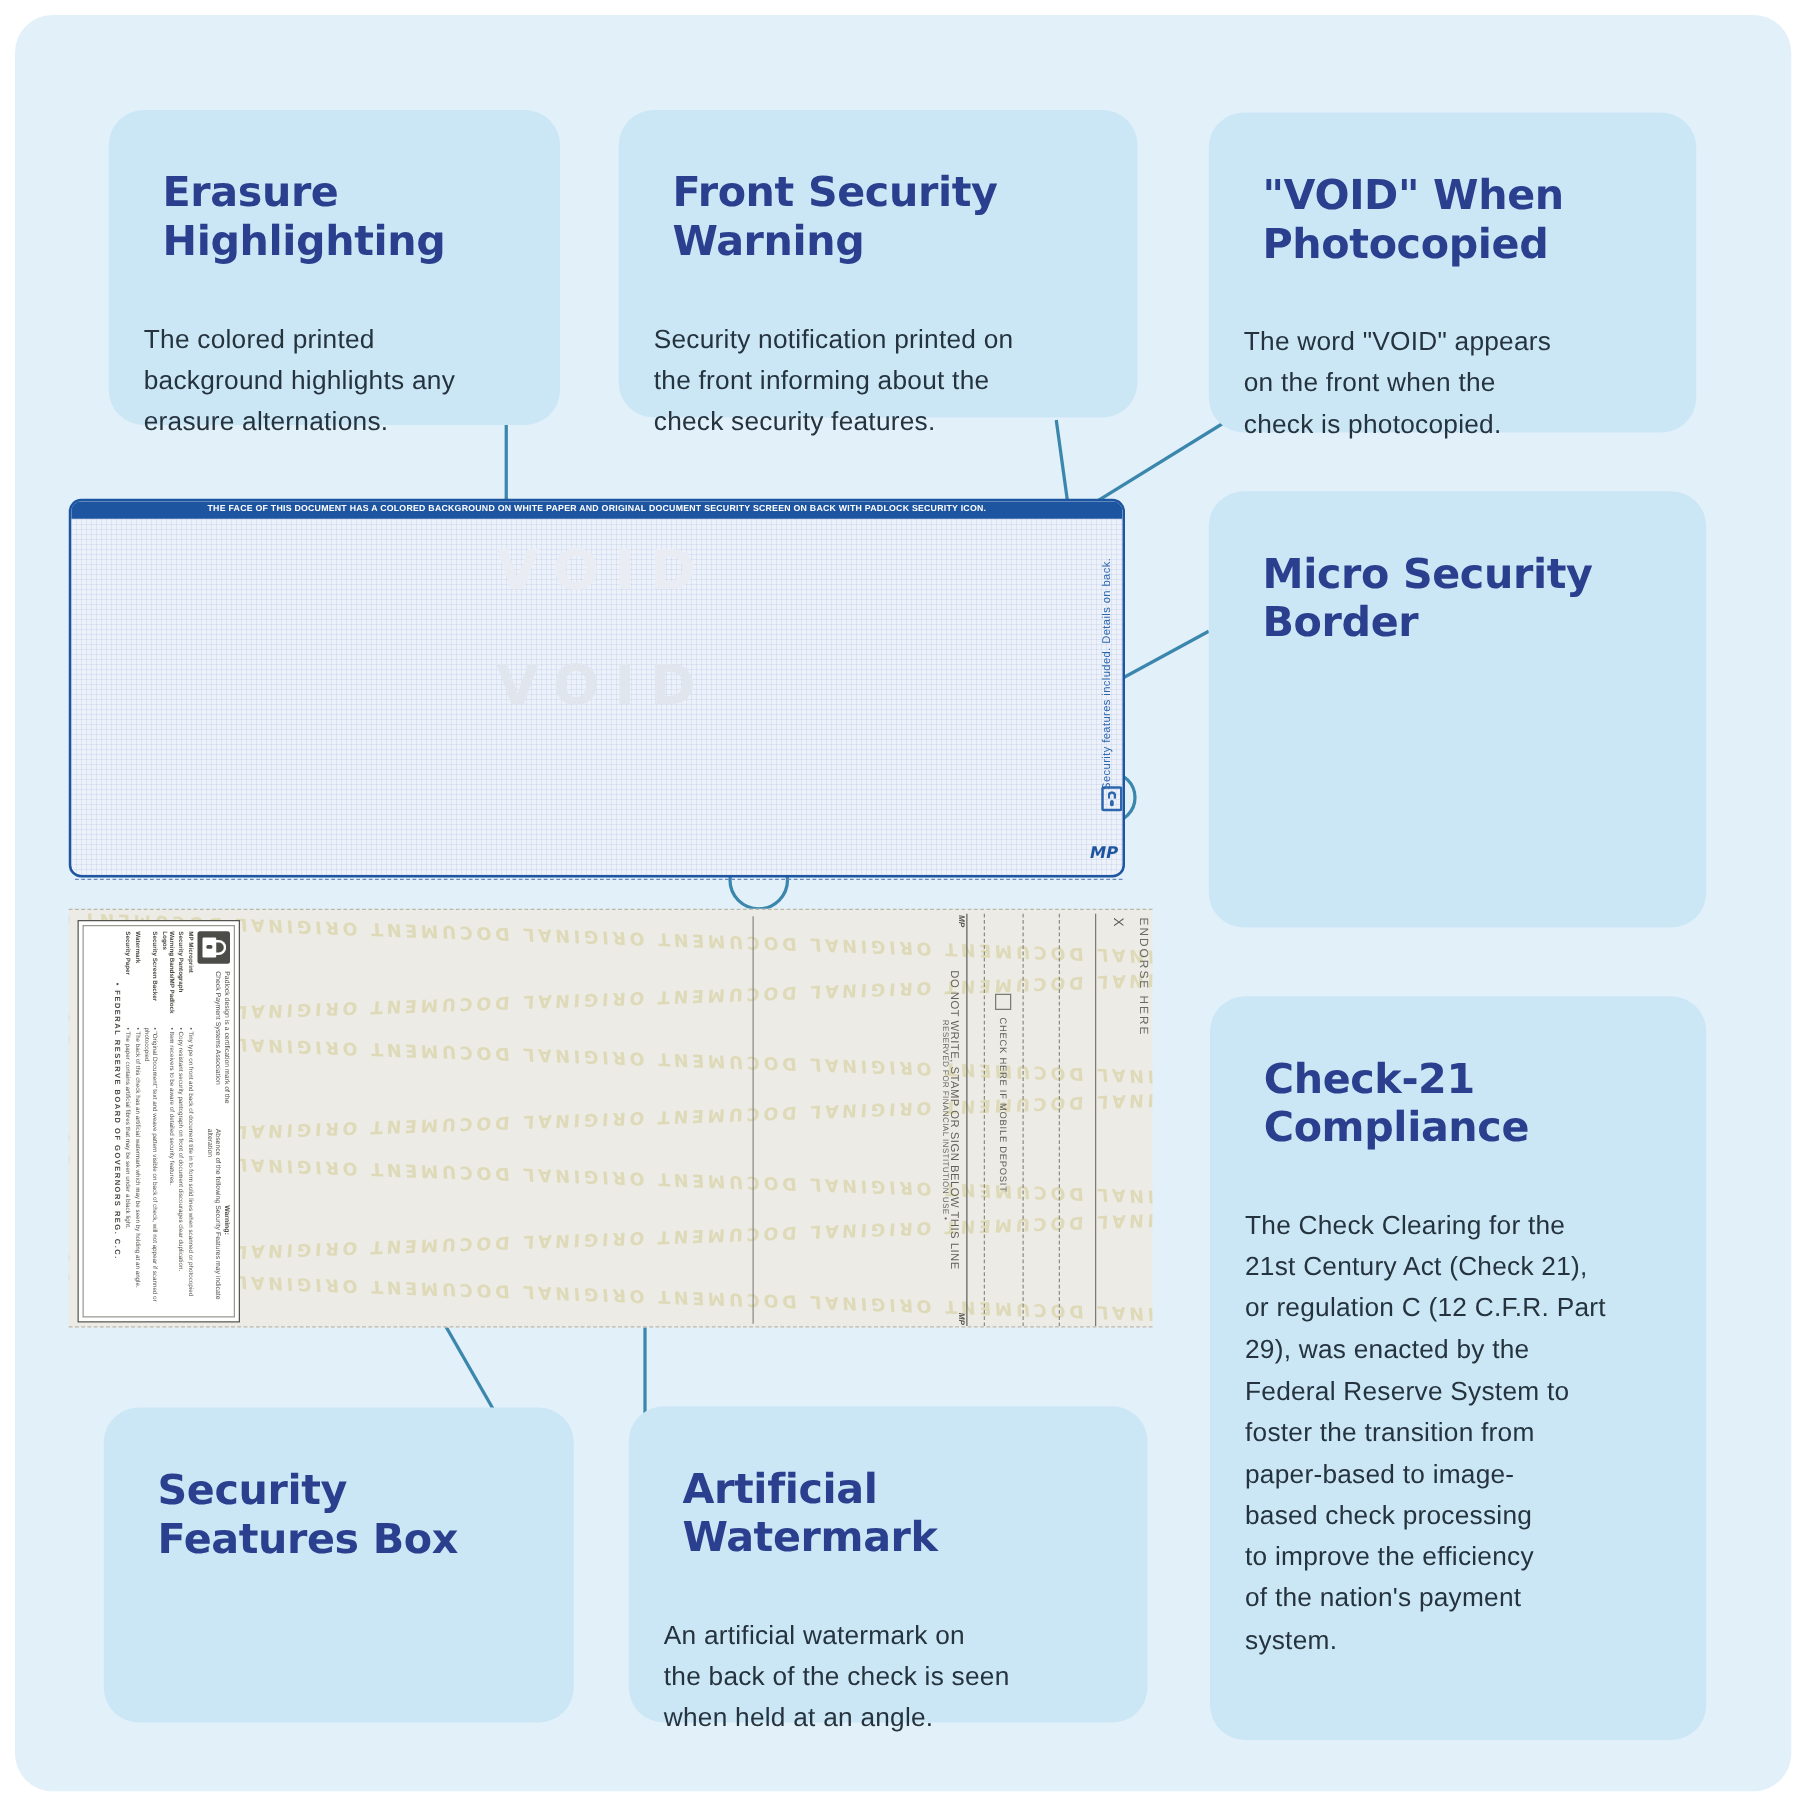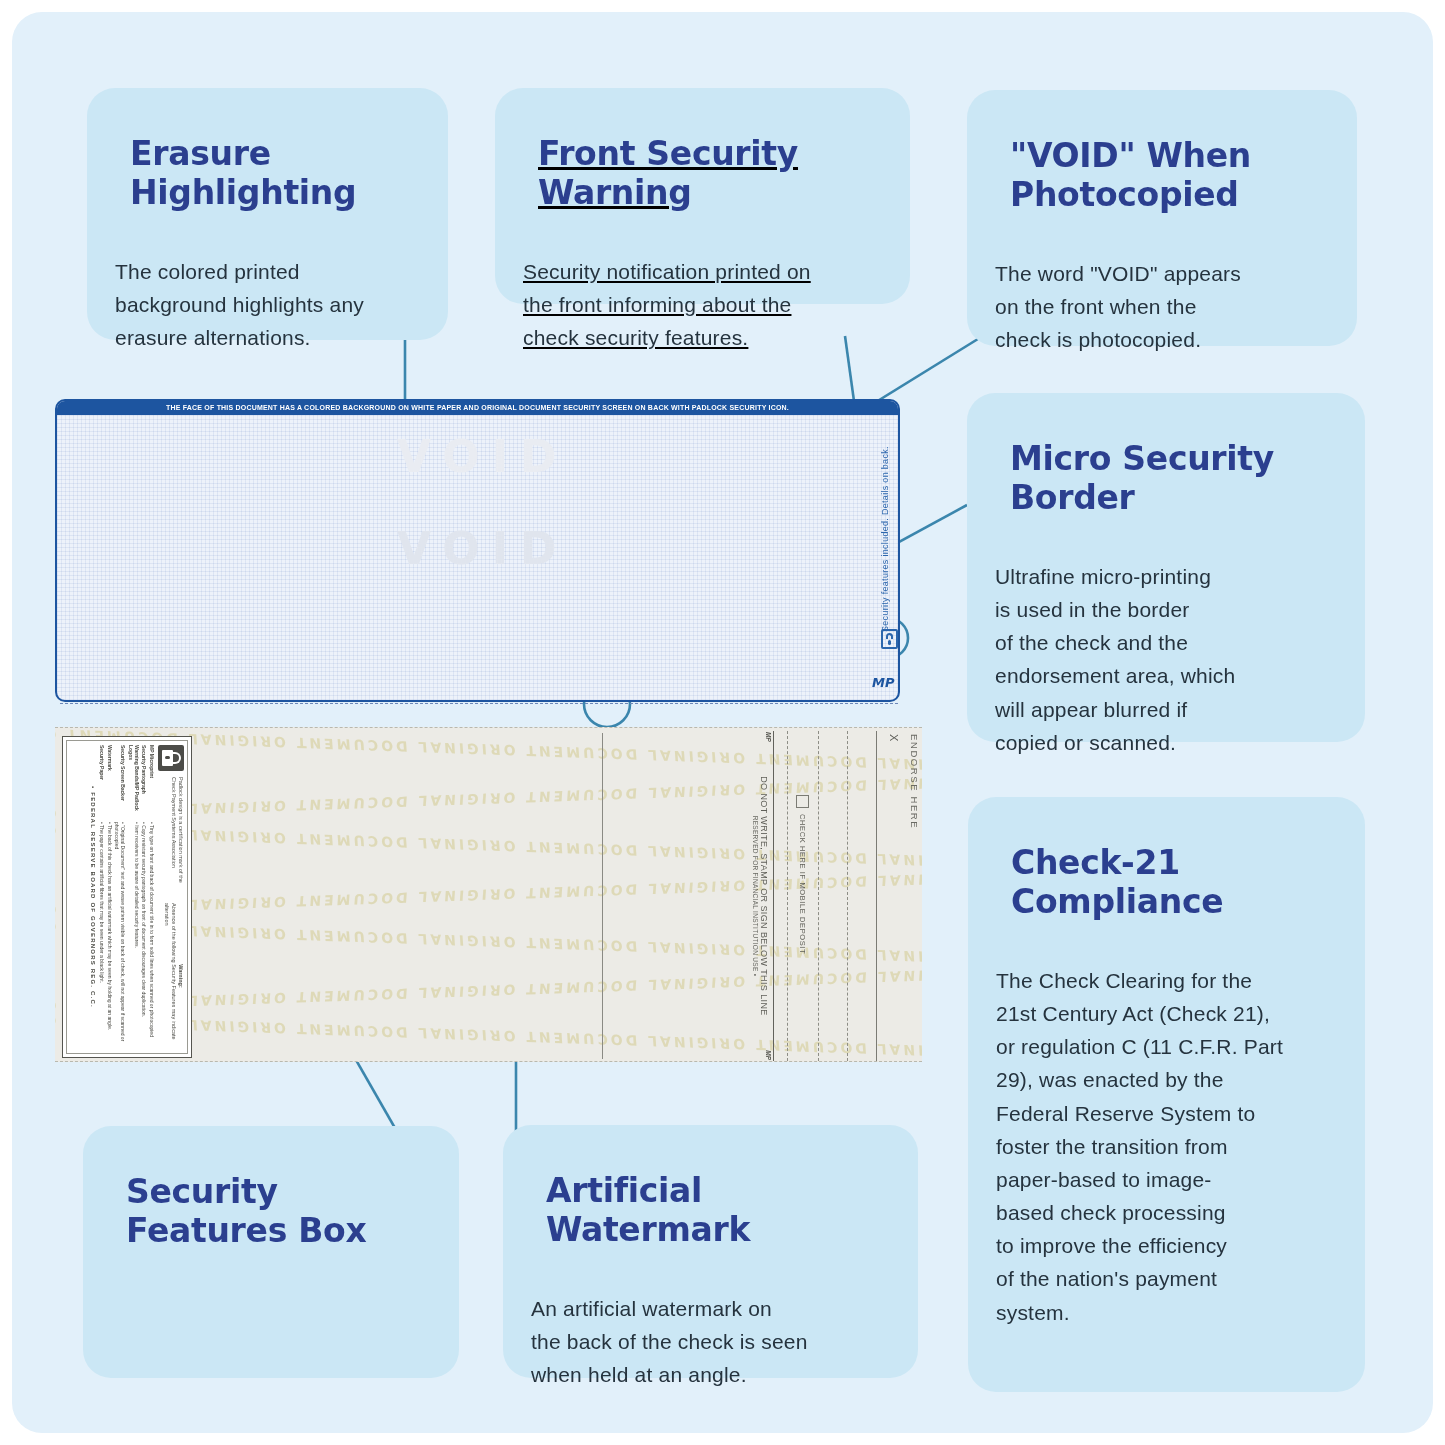--- a/index.html
+++ b/index.html
@@ -111,63 +111,57 @@
     <circle class="conn" cx="516" cy="918" r="22"></circle>
   </svg>
 
   <div class="callout" style="left:87px;top:88px;width:361px;height:252px;">
     <h2>Erasure
 Highlighting</h2>
     <p>The colored printed
 background highlights any
 erasure alternations.</p>
   </div>
-  <div class="callout" style="left:495px;top:88px;width:415px;height:216px;text-decoration:underline;">
+  <div class="callout" style="left:495px;top:88px;width:415px;height:246px;">
     <h2>Front Security
 Warning</h2>
     <p>Security notification printed on
 the front informing about the
 check security features.</p>
   </div>
   <div class="callout" style="left:967px;top:90px;width:390px;height:256px;">
     <h2>"VOID" When
 Photocopied</h2>
     <p>The word "VOID" appears
 on the front when the
 check is photocopied.</p>
   </div>
 
   <div class="callout" style="left:967px;top:393px;width:398px;height:349px;">
     <h2>Micro Security
 Border</h2>
-    <p>Ultrafine micro-printing
-is used in the border
-of the check and the
-endorsement area, which
-will appear blurred if
-copied or scanned.</p>
   </div>
 
   <div class="callout" style="left:83px;top:1126px;width:376px;height:252px;">
     <h2>Security
 Features Box</h2>
   </div>
   <div class="callout" style="left:503px;top:1125px;width:415px;height:253px;">
     <h2>Artificial
 Watermark</h2>
     <p>An artificial watermark on
 the back of the check is seen
 when held at an angle.</p>
   </div>
   <div class="callout" style="left:968px;top:797px;width:397px;height:595px;">
     <h2>Check-21
 Compliance</h2>
     <p>The Check Clearing for the
 21st Century Act (Check 21),
-or regulation C (11 C.F.R. Part
+or regulation C (12 C.F.R. Part
 29), was enacted by the
 Federal Reserve System to
 foster the transition from
 paper-based to image-
 based check processing
 to improve the efficiency
 of the nation's payment
 system.</p>
   </div>
 

